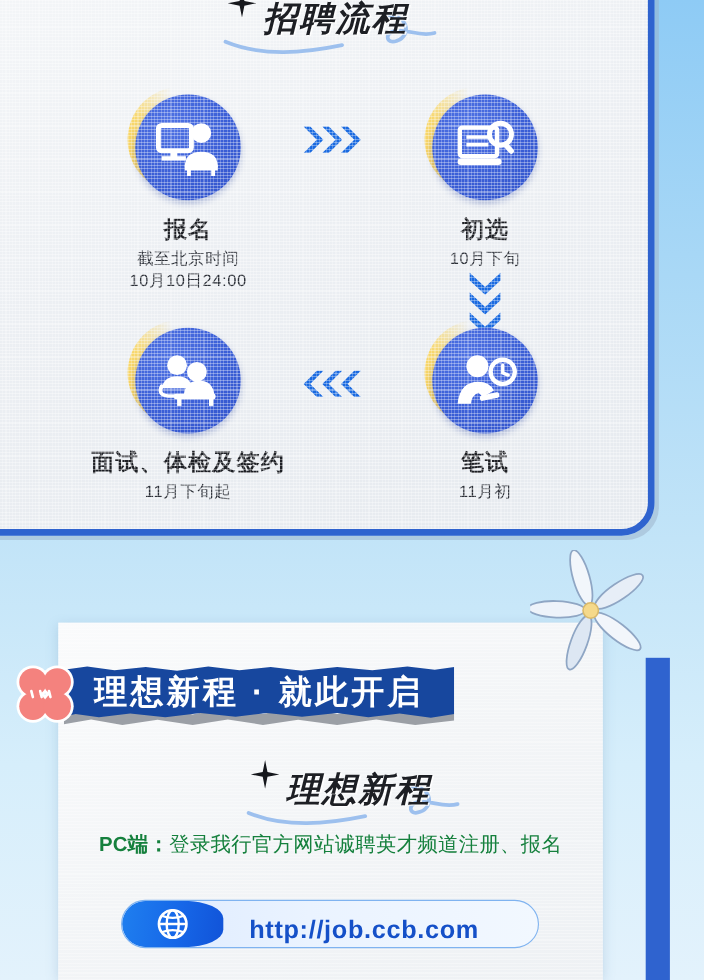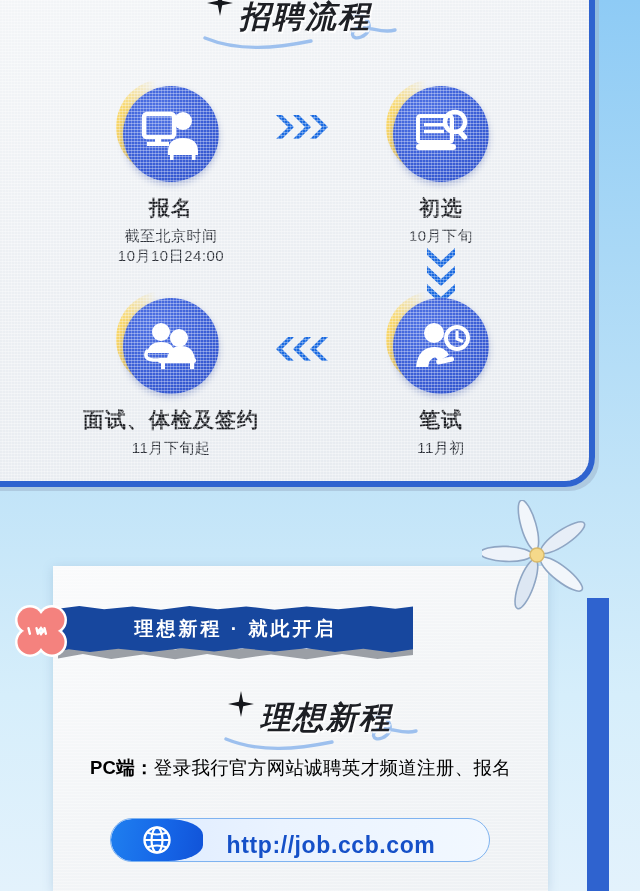--- a/index.html
+++ b/index.html
@@ -89,33 +89,33 @@
     z-index:3;
   }
   #banner-shadow{
     position:absolute;left:58px;top:640px;width:355px;height:20px;
     background:#8b8f97;
     clip-path:polygon(0% 30%,7% 10%,15% 45%,24% 12%,33% 48%,42% 14%,51% 46%,60% 12%,70% 45%,80% 12%,90% 45%,100% 18%,
                       100% 75%,90% 95%,80% 70%,70% 96%,60% 72%,51% 95%,42% 70%,33% 96%,24% 72%,15% 95%,7% 70%,0% 92%);
     z-index:2;opacity:.85;
   }
   #banner .btxt{
-    font-size:19px;font-weight:bold;color:#ffffff;letter-spacing:3px;white-space:nowrap;
+    font-size:30px;font-weight:bold;color:#ffffff;letter-spacing:3px;white-space:nowrap;
   }
 
   
   #flower{position:absolute;left:8px;top:598px;width:66px;height:66px;z-index:4;}
 
   
   #pinwheel{position:absolute;left:482px;top:500px;width:110px;height:110px;z-index:5;}
 
   
   #pc-line{
     position:absolute;left:53px;top:755px;width:495px;text-align:center;
-    font-size:18.5px;color:#000000;letter-spacing:.3px;white-space:nowrap;
+    font-size:18.5px;color:#15803d;letter-spacing:.3px;white-space:nowrap;
   }
   #pc-line b{font-weight:bold;}
 
   
   #url-pill{
     position:absolute;left:110px;top:818px;width:380px;height:44px;border-radius:22px;
     background:linear-gradient(90deg,#dceaff 0%,#eaf3ff 45%,#f2f8ff 100%);
     border:1.6px solid #7fb3f0;
     display:flex;align-items:center;
     box-sizing:border-box;overflow:hidden;

